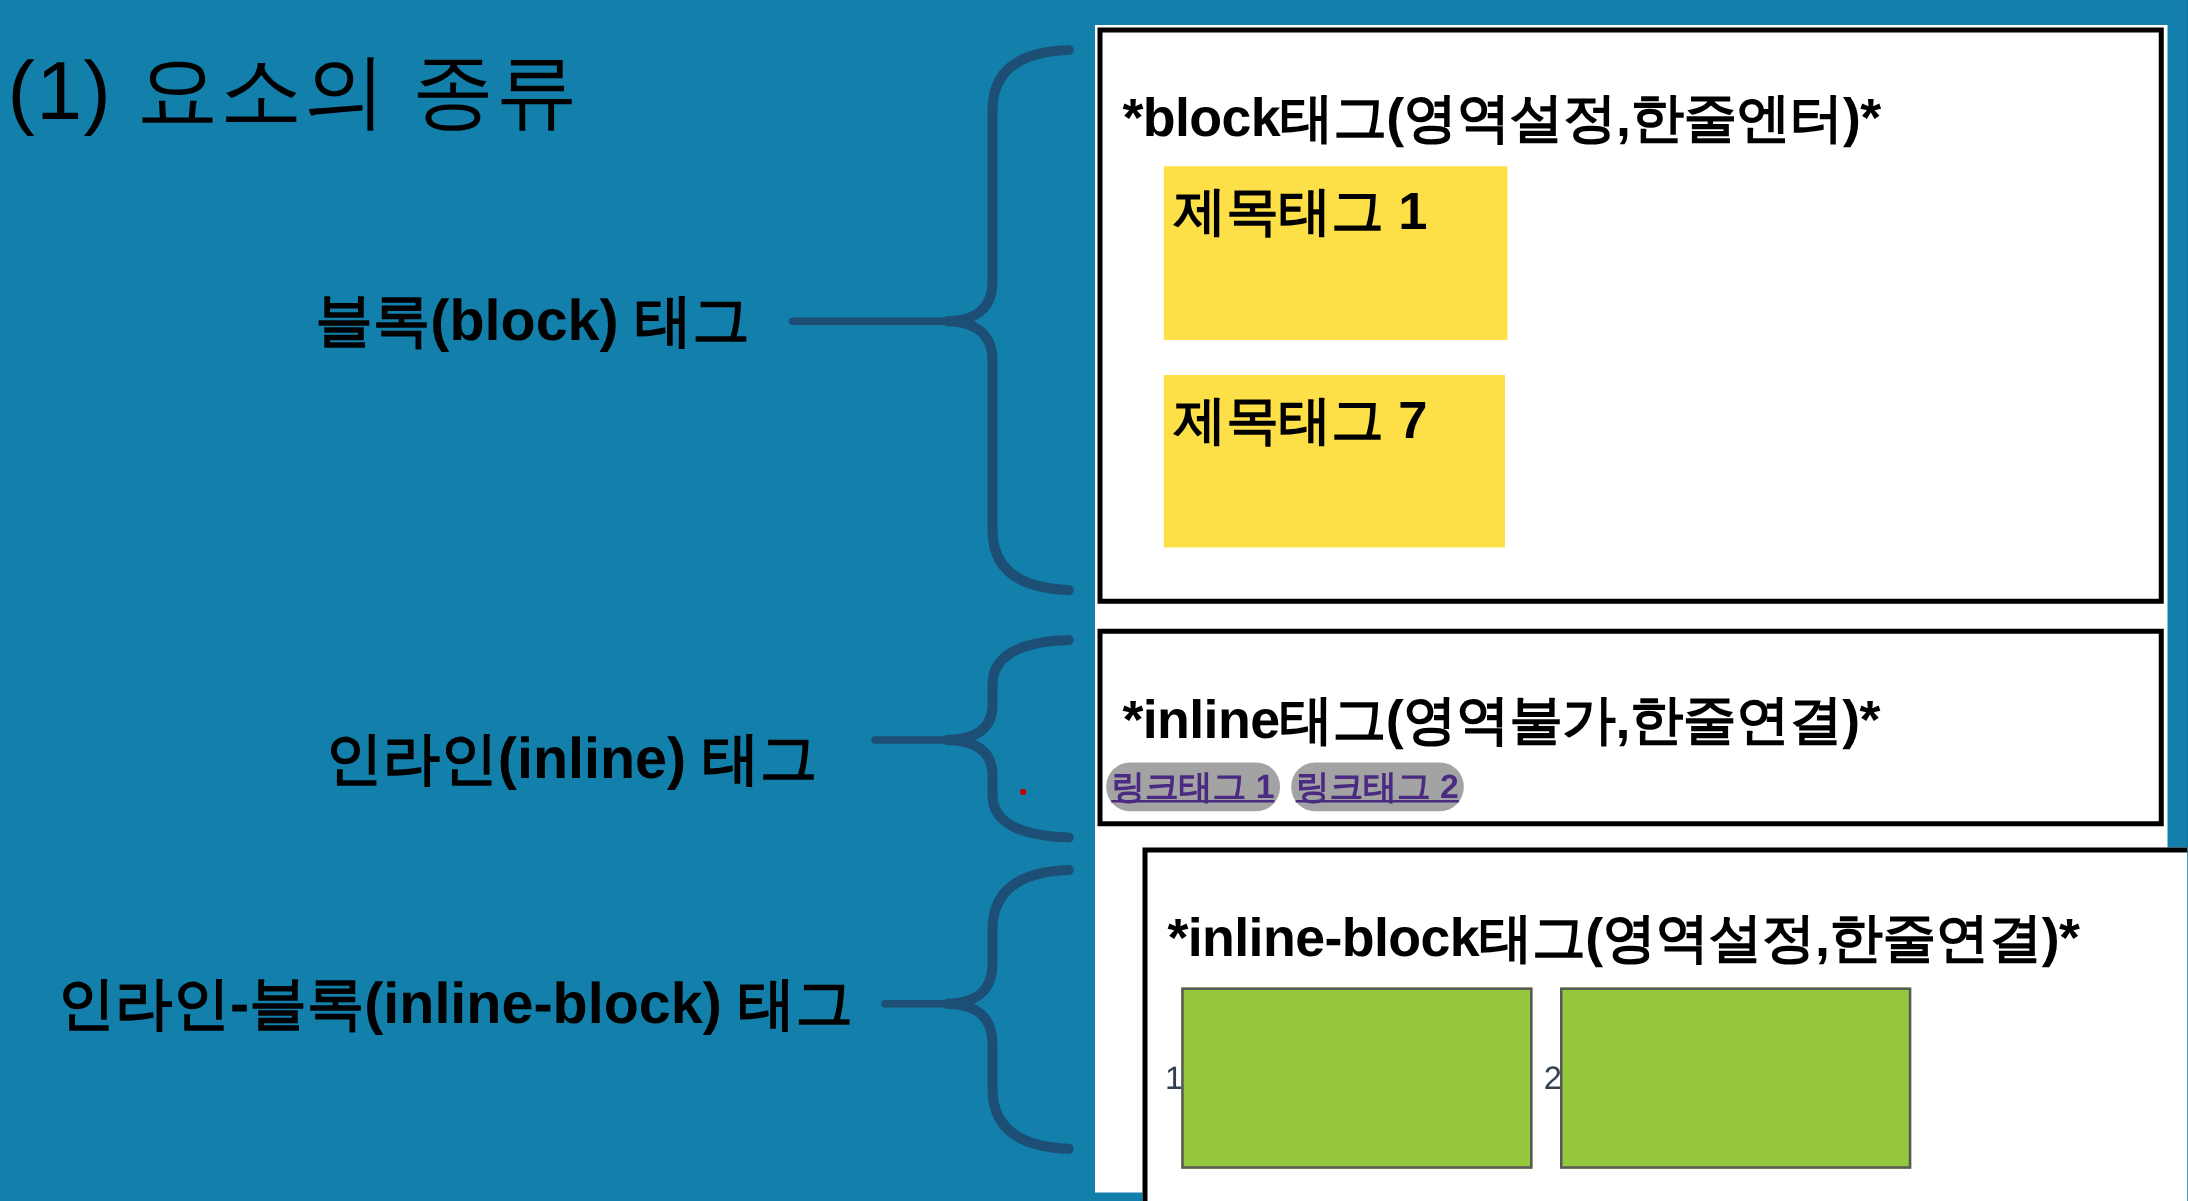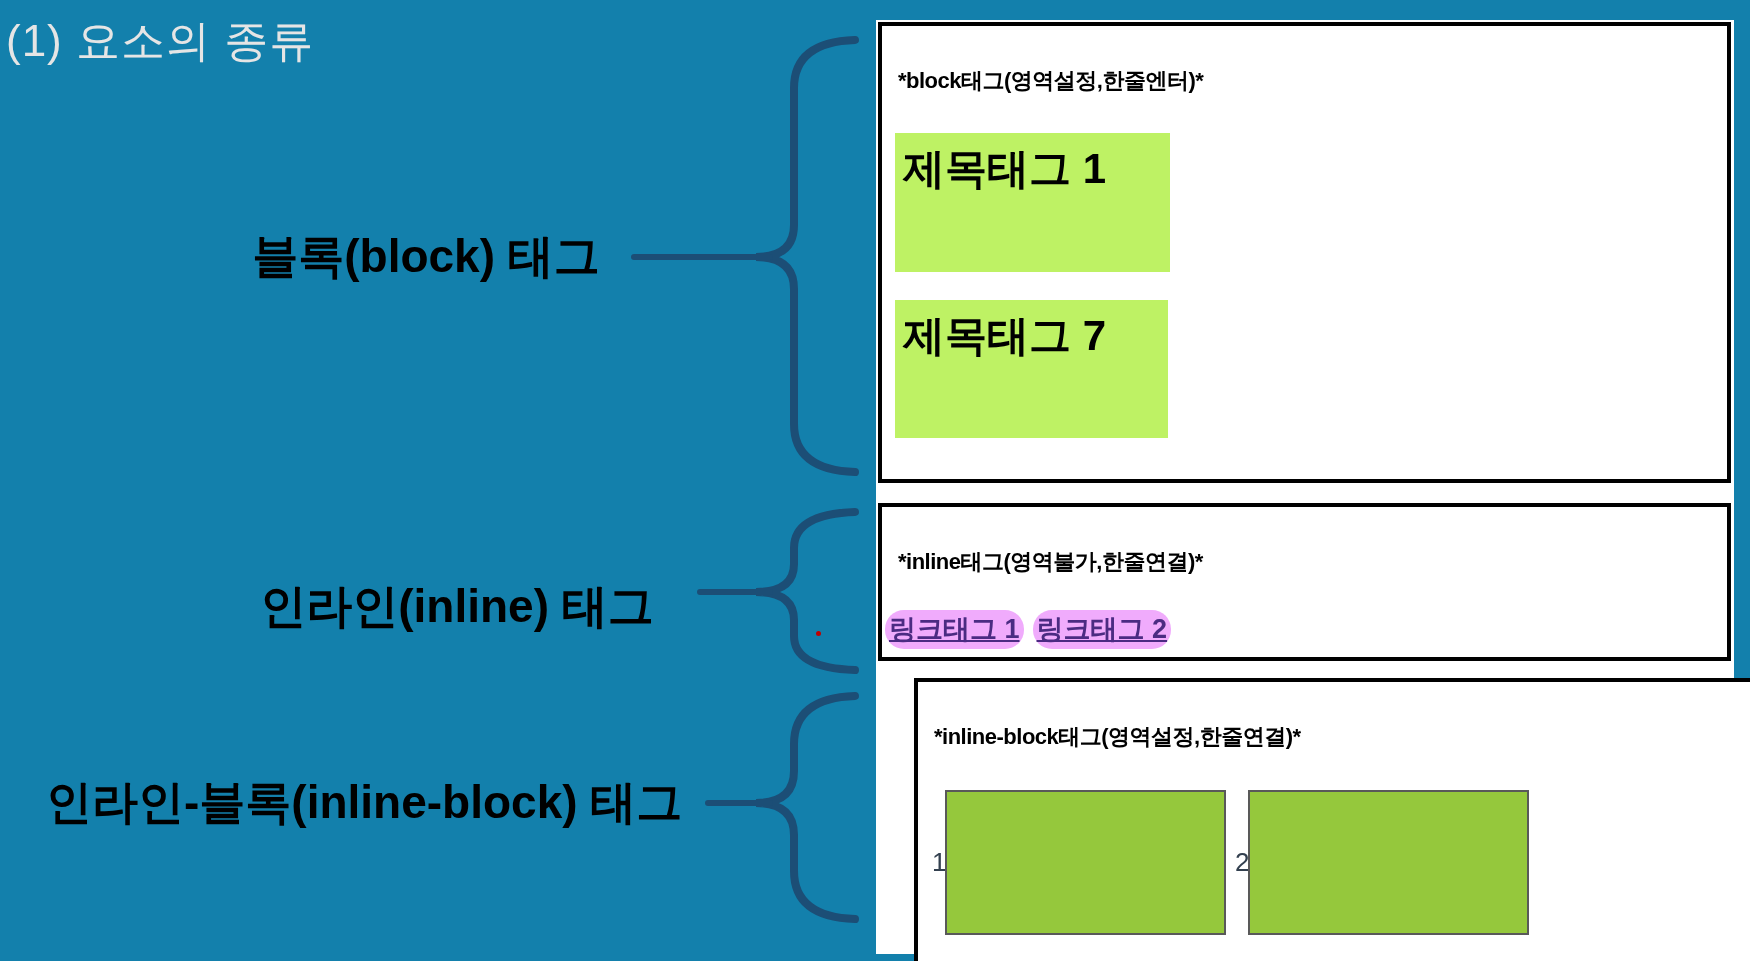--- a/index.html
+++ b/index.html
@@ -6,23 +6,23 @@
   #canvas{
     position:relative;
     width:1750px;height:961px;
     background:#1380AC;
     overflow:hidden;
     font-family:"Liberation Sans","DejaVu Sans",sans-serif;
   }
   .abs{position:absolute;}
   
   .slide-title{
-    left:6px;top:12px;
-    color:#e5e5e5;
-    font-size:44px;
+    left:6px;top:28px;
+    color:#000000;
+    font-size:66px;
     font-weight:400;
     letter-spacing:1px;
     white-space:nowrap;
   }
   
   .cat-label{
     color:#000000;
     font-weight:700;
     font-size:46px;
     white-space:nowrap;
@@ -38,47 +38,48 @@
     background:#ffffff;
     border:4px solid #000000;
     box-sizing:border-box;
   }
   .panel-1{left:878px;top:22px;width:853px;height:461px;}
   .panel-2{left:878px;top:503px;width:853px;height:158px;}
   .panel-3{left:878px;top:678px;width:853px;height:340px;margin-left:36px;}
   .panel-header{
     position:absolute;
     left:16px;top:40px;
-    font-size:22px;
+    font-size:43px;
     font-weight:700;
     color:#000000;
     letter-spacing:-0.5px;
     white-space:nowrap;
   }
   
   .h-box{
     position:absolute;
-    background:#bef264;
+    background:#fde047;
     color:#000000;
     font-size:42px;
     font-weight:700;
     padding:8px 0 0 8px;
     box-sizing:border-box;
+    margin-left:36px;
   }
   .h-box-1{left:13px;top:107px;width:275px;height:139px;}
   .h-box-2{left:13px;top:274px;width:273px;height:138px;}
   
   .links-row{
     position:absolute;
     left:3px;top:103px;
     display:flex;
     gap:9px;
   }
   .link-tag{
-    background:#f0abfc;
+    background:#a3a3a3;
     color:#4B2B82;
     font-size:27px;
     font-weight:600;
     text-decoration:underline;
     padding:1px 4px 2px 4px;
     white-space:nowrap;
     cursor:pointer;
     border-radius:19px;
   }
   

